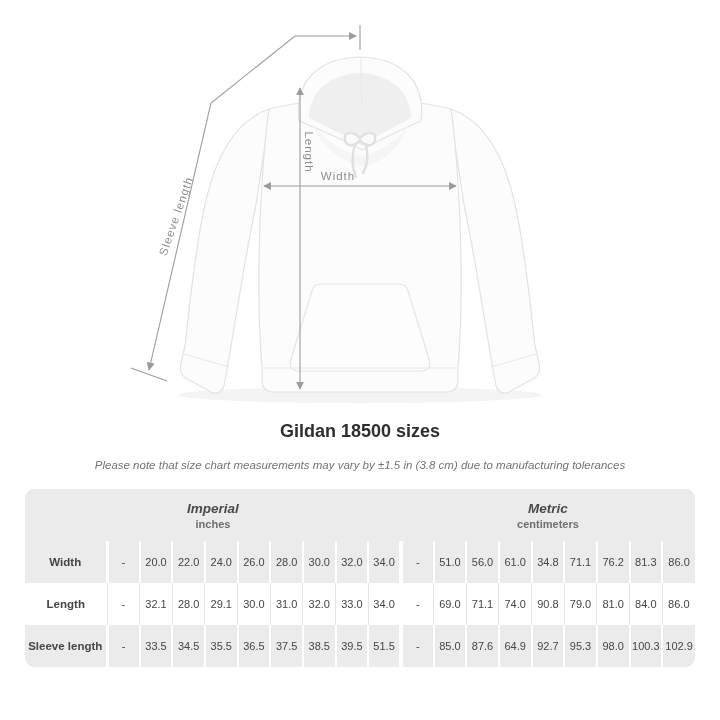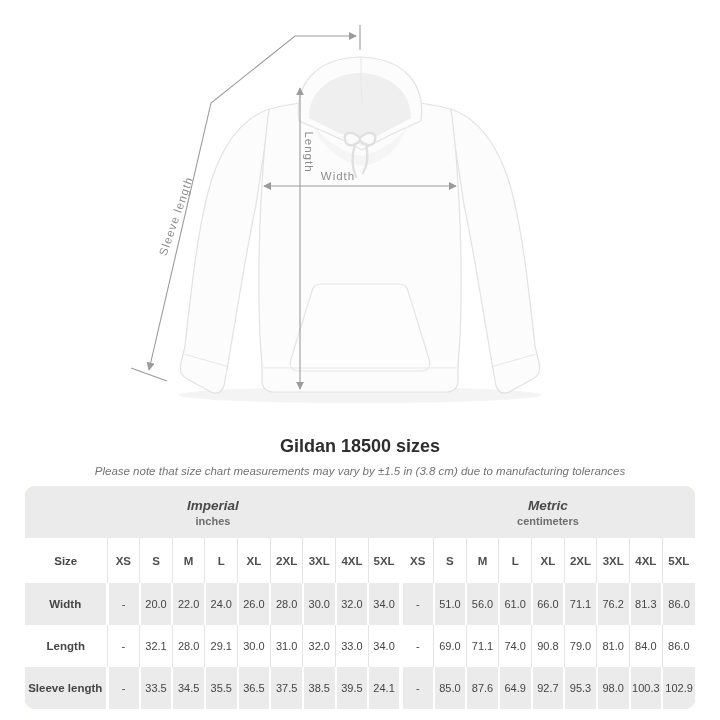--- a/index.html
+++ b/index.html
@@ -14,25 +14,25 @@
   
   .diagram { width: 720px; height: 412px; position: relative; }
   .diagram svg { display: block; }
   .meas-label {
     font-family: "Liberation Sans", "DejaVu Sans", sans-serif;
     font-size: 11.5px; letter-spacing: 1px; fill: #8d8d8d;
   }
 
   
   h1.title {
-    margin: 23px 0 5px; text-align: center;
+    margin: 8px 0 5px; text-align: center;
     font-size: 18px; line-height: 22px; font-weight: bold; color: #2e2e2e;
   }
   p.subtitle {
-    margin: 7px; text-align: center; font-style: italic;
+    margin: 16px; text-align: center; font-style: italic;
     font-size: 11.5px; line-height: 15px; color: #737373;
   }
 
   
   .size-card {
     margin: 6px 25px 0; border-radius: 10px; overflow: hidden;
     background: #fde047;
   }
   table.size-table { width: 100%; border-collapse: collapse; table-layout: fixed; }
   col.c-size { width: 82px; }
@@ -158,57 +158,36 @@
         <tr class="band">
           <th colspan="10">
             <span class="u-label">Imperial</span>
             <span class="u-sub">inches</span>
           </th>
           <th colspan="9">
             <span class="u-label">Metric</span>
             <span class="u-sub">centimeters</span>
           </th>
         </tr>
-        <tr class="plain hdr" id="size-header-row">
-          <th class="row-label">Size</th>
-        <th class="size-h first-size">XS</th>
-            <th class="size-h">S</th>
-            <th class="size-h">M</th>
-            <th class="size-h">L</th>
-            <th class="size-h">XL</th>
-            <th class="size-h">2XL</th>
-            <th class="size-h">3XL</th>
-            <th class="size-h">4XL</th>
-            <th class="size-h">5XL</th>
-            <th class="size-h group-start">XS</th>
-            <th class="size-h">S</th>
-            <th class="size-h">M</th>
-            <th class="size-h">L</th>
-            <th class="size-h">XL</th>
-            <th class="size-h">2XL</th>
-            <th class="size-h">3XL</th>
-            <th class="size-h">4XL</th>
-            <th class="size-h">5XL</th>
-          </tr>
       <tr class="datarow shaded">
             <th class="row-label">Width</th>
             <td class="val first-size">-</td>
             <td class="val">20.0</td>
             <td class="val">22.0</td>
             <td class="val">24.0</td>
             <td class="val">26.0</td>
             <td class="val">28.0</td>
             <td class="val">30.0</td>
             <td class="val">32.0</td>
             <td class="val">34.0</td>
             <td class="val group-start">-</td>
             <td class="val">51.0</td>
             <td class="val">56.0</td>
             <td class="val">61.0</td>
-            <td class="val">66.0</td>
+            <td class="val">34.8</td>
             <td class="val">71.1</td>
             <td class="val">76.2</td>
             <td class="val">81.3</td>
             <td class="val">86.0</td>
           </tr>
           <tr class="datarow plain">
             <th class="row-label">Length</th>
             <td class="val first-size">-</td>
             <td class="val">32.1</td>
             <td class="val">28.0</td>
@@ -231,21 +210,21 @@
           <tr class="datarow shaded">
             <th class="row-label">Sleeve length</th>
             <td class="val first-size">-</td>
             <td class="val">33.5</td>
             <td class="val">34.5</td>
             <td class="val">35.5</td>
             <td class="val">36.5</td>
             <td class="val">37.5</td>
             <td class="val">38.5</td>
             <td class="val">39.5</td>
-            <td class="val">24.1</td>
+            <td class="val">51.5</td>
             <td class="val group-start">-</td>
             <td class="val">85.0</td>
             <td class="val">87.6</td>
             <td class="val">64.9</td>
             <td class="val">92.7</td>
             <td class="val">95.3</td>
             <td class="val">98.0</td>
             <td class="val">100.3</td>
             <td class="val">102.9</td>
           </tr>

